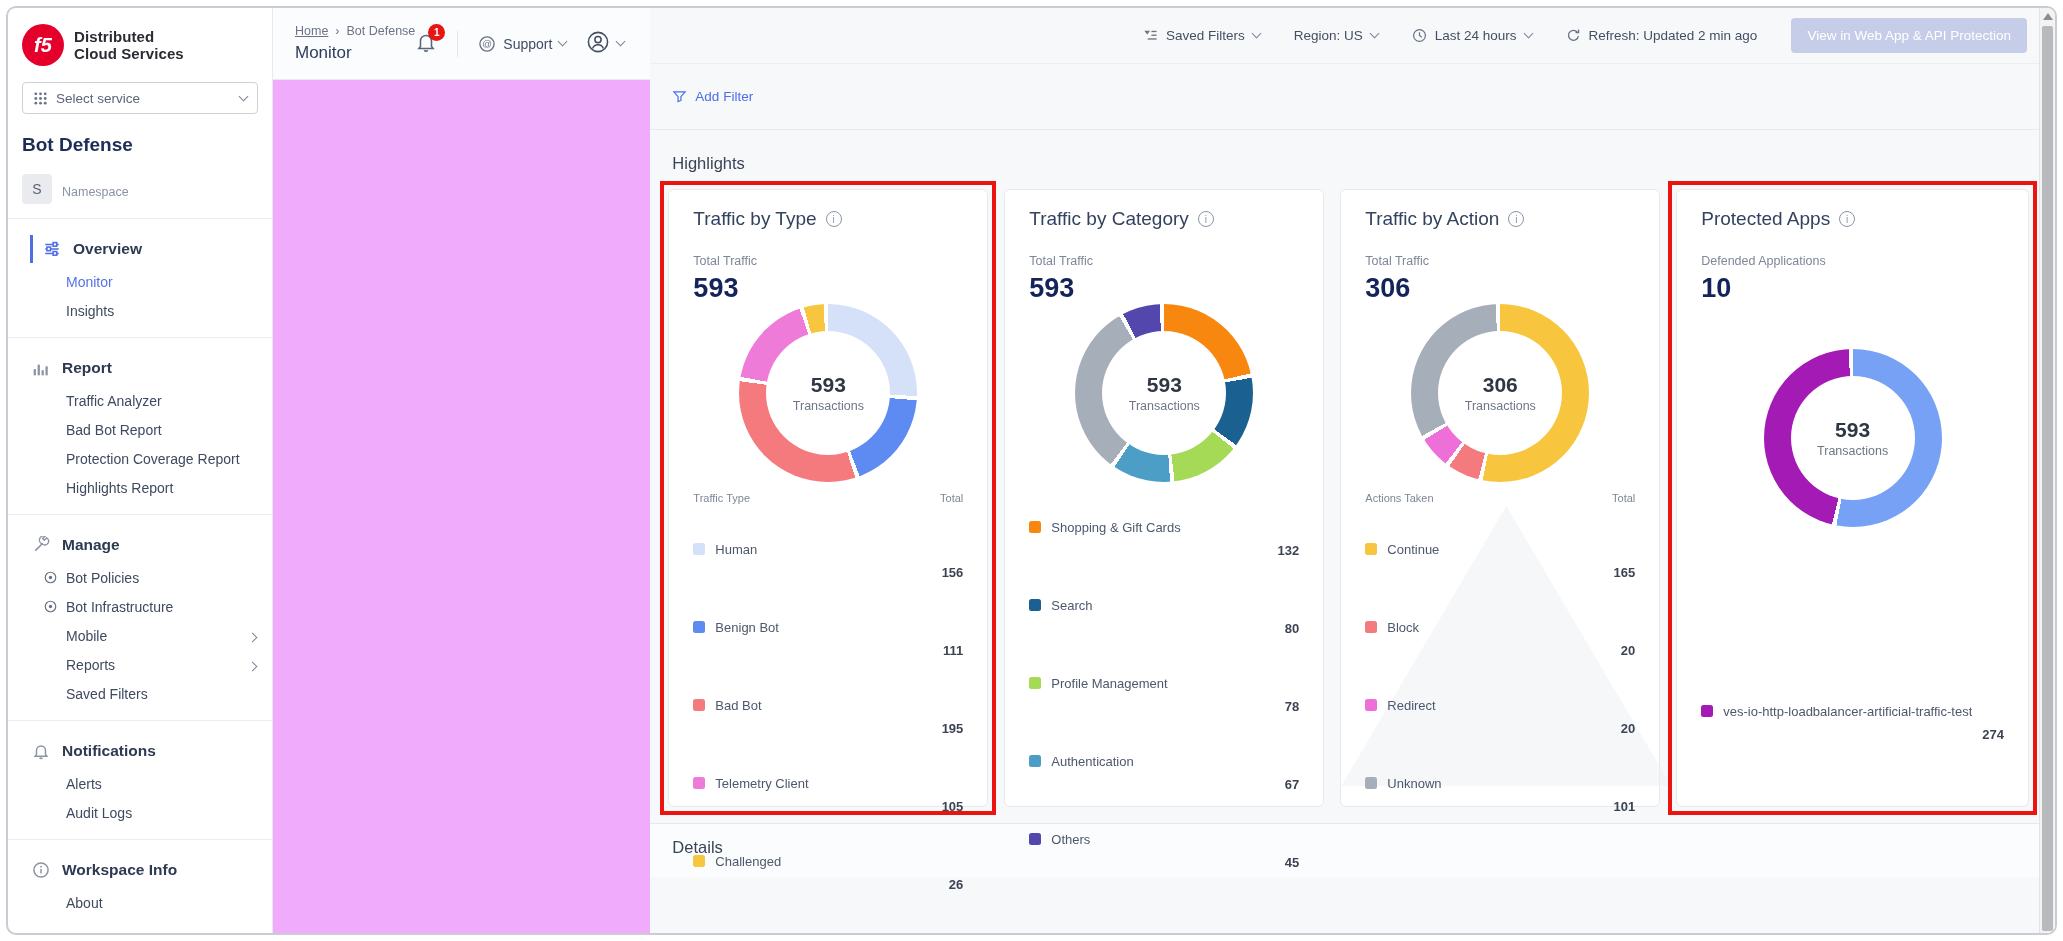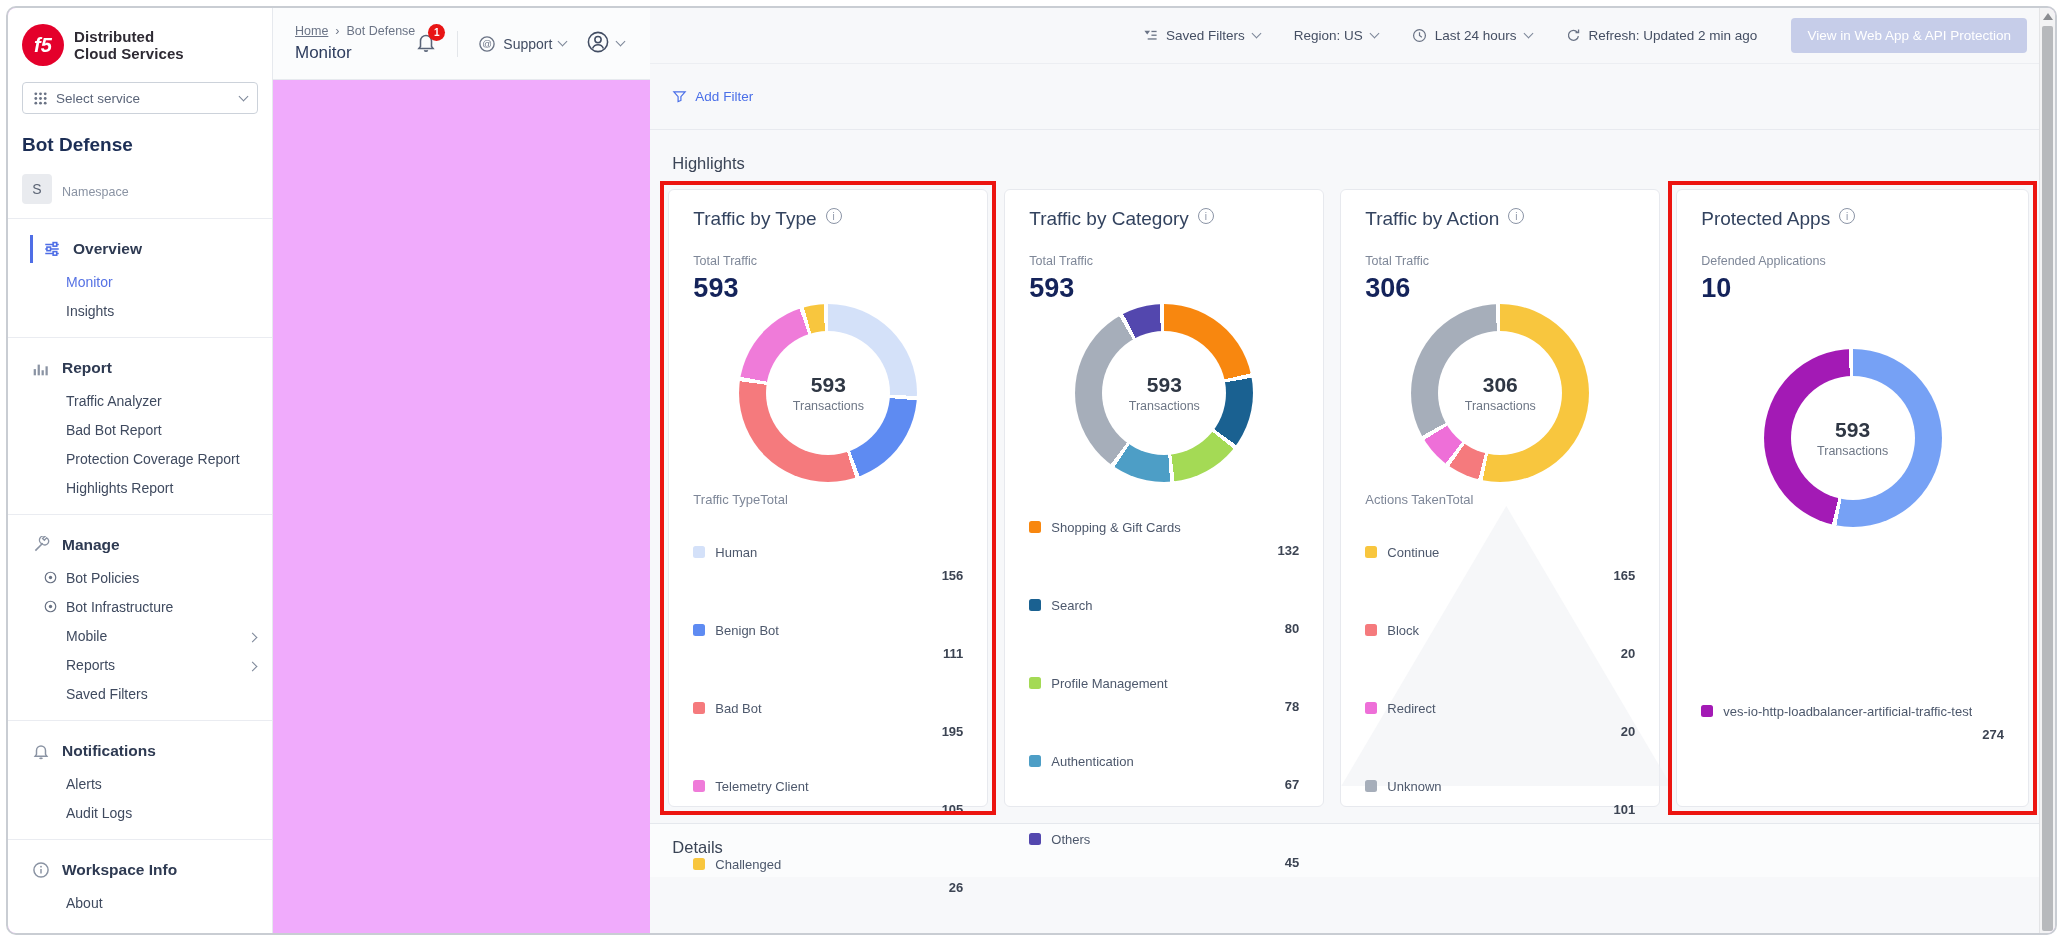--- a/index.html
+++ b/index.html
@@ -56,33 +56,33 @@
 
   .add-filter-row { height:66px; display:flex; align-items:center; gap:8px; padding-left:22px; border-bottom:1px solid #e8eaef; color:#4a6fe8; font-size:13.5px; cursor:pointer; }
   .section-title { padding:24px 0 16px 22px; font-size:16.5px; color:#3a4456; }
 
   
   .cards { display:flex; gap:16px; padding:0 10px 0 18px; height:618px; }
   .card { position:relative; background:#fff; border:1px solid #e7e9ee; border-radius:6px; flex:1; padding:18px 24px 14px 24px; display:flex; flex-direction:column; }
   .card > * { position:relative; z-index:1; }
   .annotation { position:absolute; inset:-9px; border:4px solid #ec1410; z-index:3; pointer-events:none; }
   .watermark { position:absolute; left:0px; bottom:20px; width:330px; height:280px; background:#eef0f3; opacity:.5; clip-path:polygon(50% 0, 0 100%, 100% 100%); z-index:0 !important; }
-  .card-title-row { display:flex; align-items:flex-start; gap:9px; }
+  .card-title-row { display:flex; align-items:center; gap:9px; }
   .card-title { font-size:19px; font-weight:500; color:#33435f; }
   .info-icon { width:16px; height:16px; border:1.2px solid #8b94a6; border-radius:50%; color:#8b94a6; font-size:10px; display:inline-flex; align-items:center; justify-content:center; cursor:pointer; font-style:normal; }
   .stat-label { margin-top:24px; font-size:12.5px; color:#7e8798; }
   .stat-value { margin-top:5px; font-size:27px; font-weight:bold; color:#14235a; }
   .donut-wrap { height:268px; display:flex; align-items:center; justify-content:center; }
   .donut { width:178px; height:178px; border-radius:50%; position:relative; }
   .donut-hole { position:absolute; inset:27px; background:#fff; border-radius:50%; display:flex; flex-direction:column; align-items:center; justify-content:center; }
   .donut-center-value { font-size:21px; font-weight:600; color:#2f3744; }
   .donut-center-label { font-size:12.5px; color:#6e7786; margin-top:2px; }
   .legend { margin-top:6px; }
   .legend.offset-low { margin-top:100px; }
-  .legend-header { display:flex; font-size:13px; color:#7e8798; padding:4px 0 6px 0; }
+  .legend-header { display:flex; justify-content:space-between; font-size:11px; color:#7e8798; padding:4px 0 6px 0; }
   .legend-row { display:flex; align-items:center; gap:10px; padding:8px 0; font-size:13px; cursor:pointer; }
   .swatch { width:12px; height:12px; border-radius:2.5px; flex-shrink:0; }
   .legend-name { color:#4d586c; flex:1; white-space:nowrap; overflow:hidden; text-overflow:ellipsis; }
   .legend-value { font-weight:bold; color:#3c4453;margin-top:47px; }
 
   .details-bar { margin-top:16px; border-top:1px solid #e5e8ed; background:#fbfcfd; padding:14px 0 20px 22px; font-size:16.5px; color:#3a4456; }
 </style>
 </head>
 <body>
 

